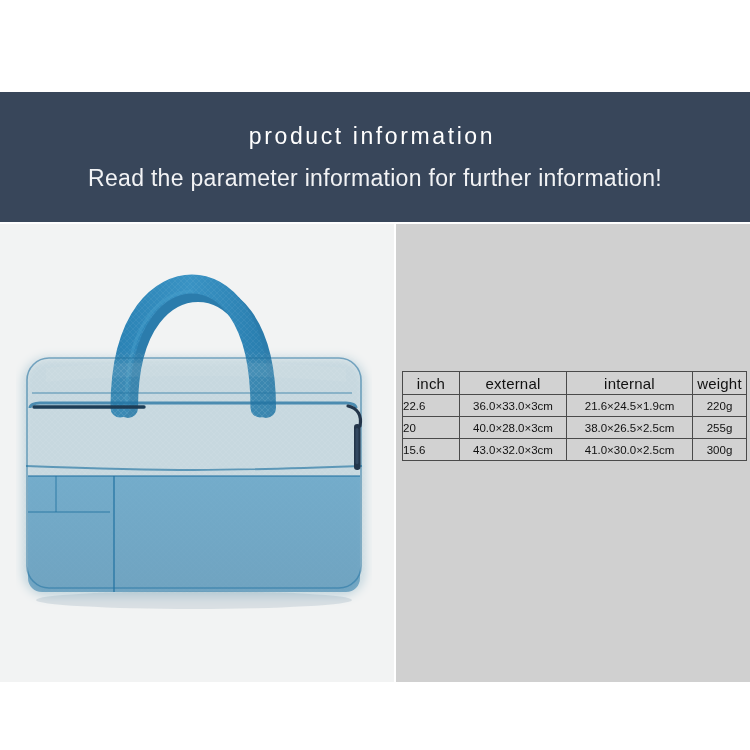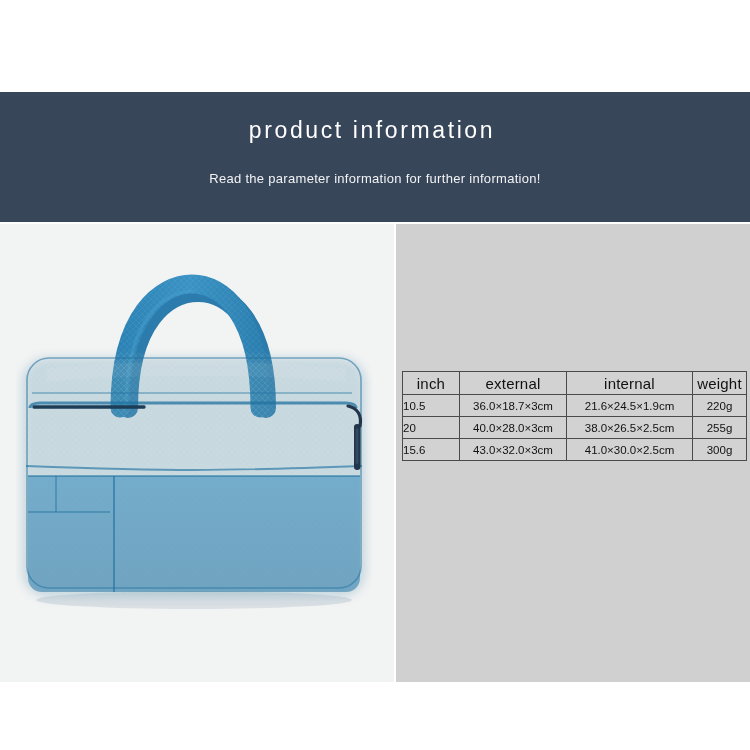--- a/index.html
+++ b/index.html
@@ -41,25 +41,25 @@
     color: #ffffff;
     font-size: 23px;
     letter-spacing: 2.6px;
     font-weight: 400;
     line-height: 1;
     margin: 0 6px 19px 0;
     white-space: nowrap;
   }
   #banner-subtitle {
     color: #f2f3f5;
-    font-size: 13px;
+    font-size: 23px;
     letter-spacing: 0.3px;
     font-weight: 400;
     line-height: 1;
-    margin: 11px;
+    margin: 0;
     white-space: nowrap;
   }
 
   
   #panels {
     position: absolute;
     left: 0;
     top: 224px;
     width: 688px;
     height: 458px;
@@ -240,22 +240,22 @@
           <thead>
             <tr>
               <th>inch</th>
               <th>external</th>
               <th>internal</th>
               <th>weight</th>
             </tr>
           </thead>
           <tbody>
             <tr>
-              <td class="cell-inch">10.5</td>
-              <td class="cell-ext">36.0×18.7×3cm</td>
+              <td class="cell-inch">22.6</td>
+              <td class="cell-ext">36.0×33.0×3cm</td>
               <td class="cell-int">21.6×24.5×1.9cm</td>
               <td class="cell-weight">220g</td>
             </tr>
             <tr>
               <td class="cell-inch">20</td>
               <td class="cell-ext">40.0×28.0×3cm</td>
               <td class="cell-int">38.0×26.5×2.5cm</td>
               <td class="cell-weight">255g</td>
             </tr>
             <tr>

